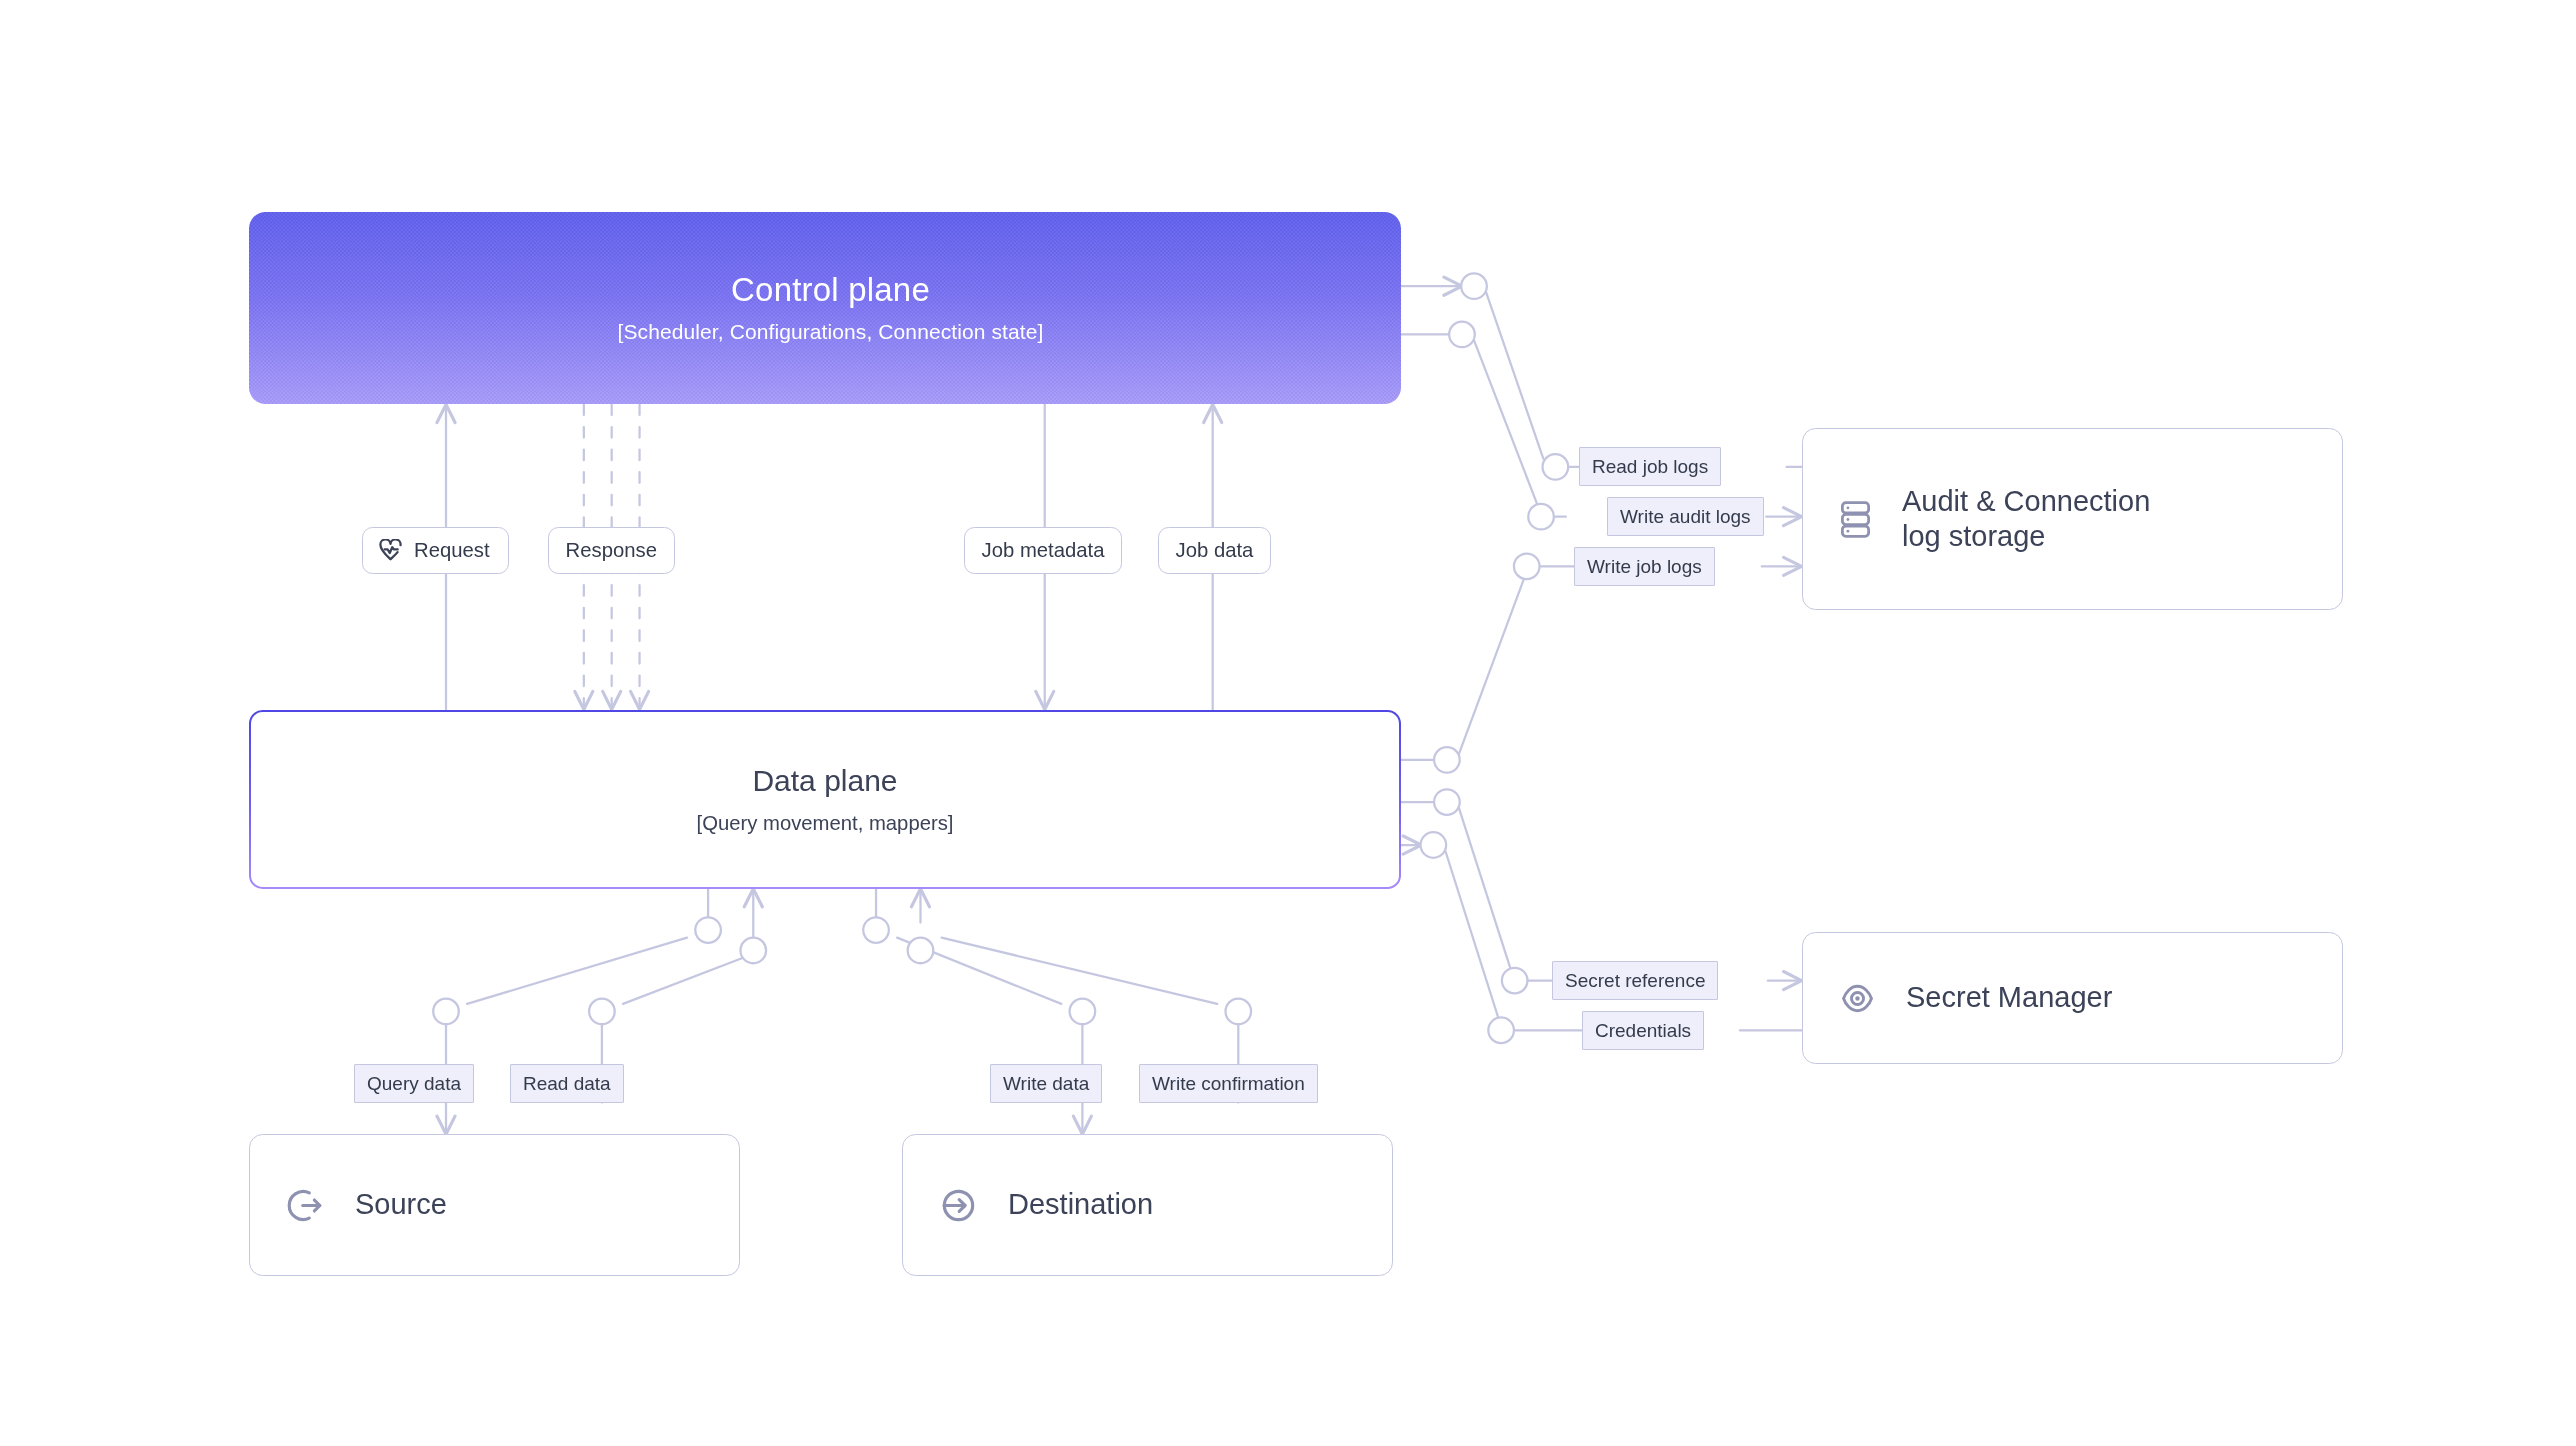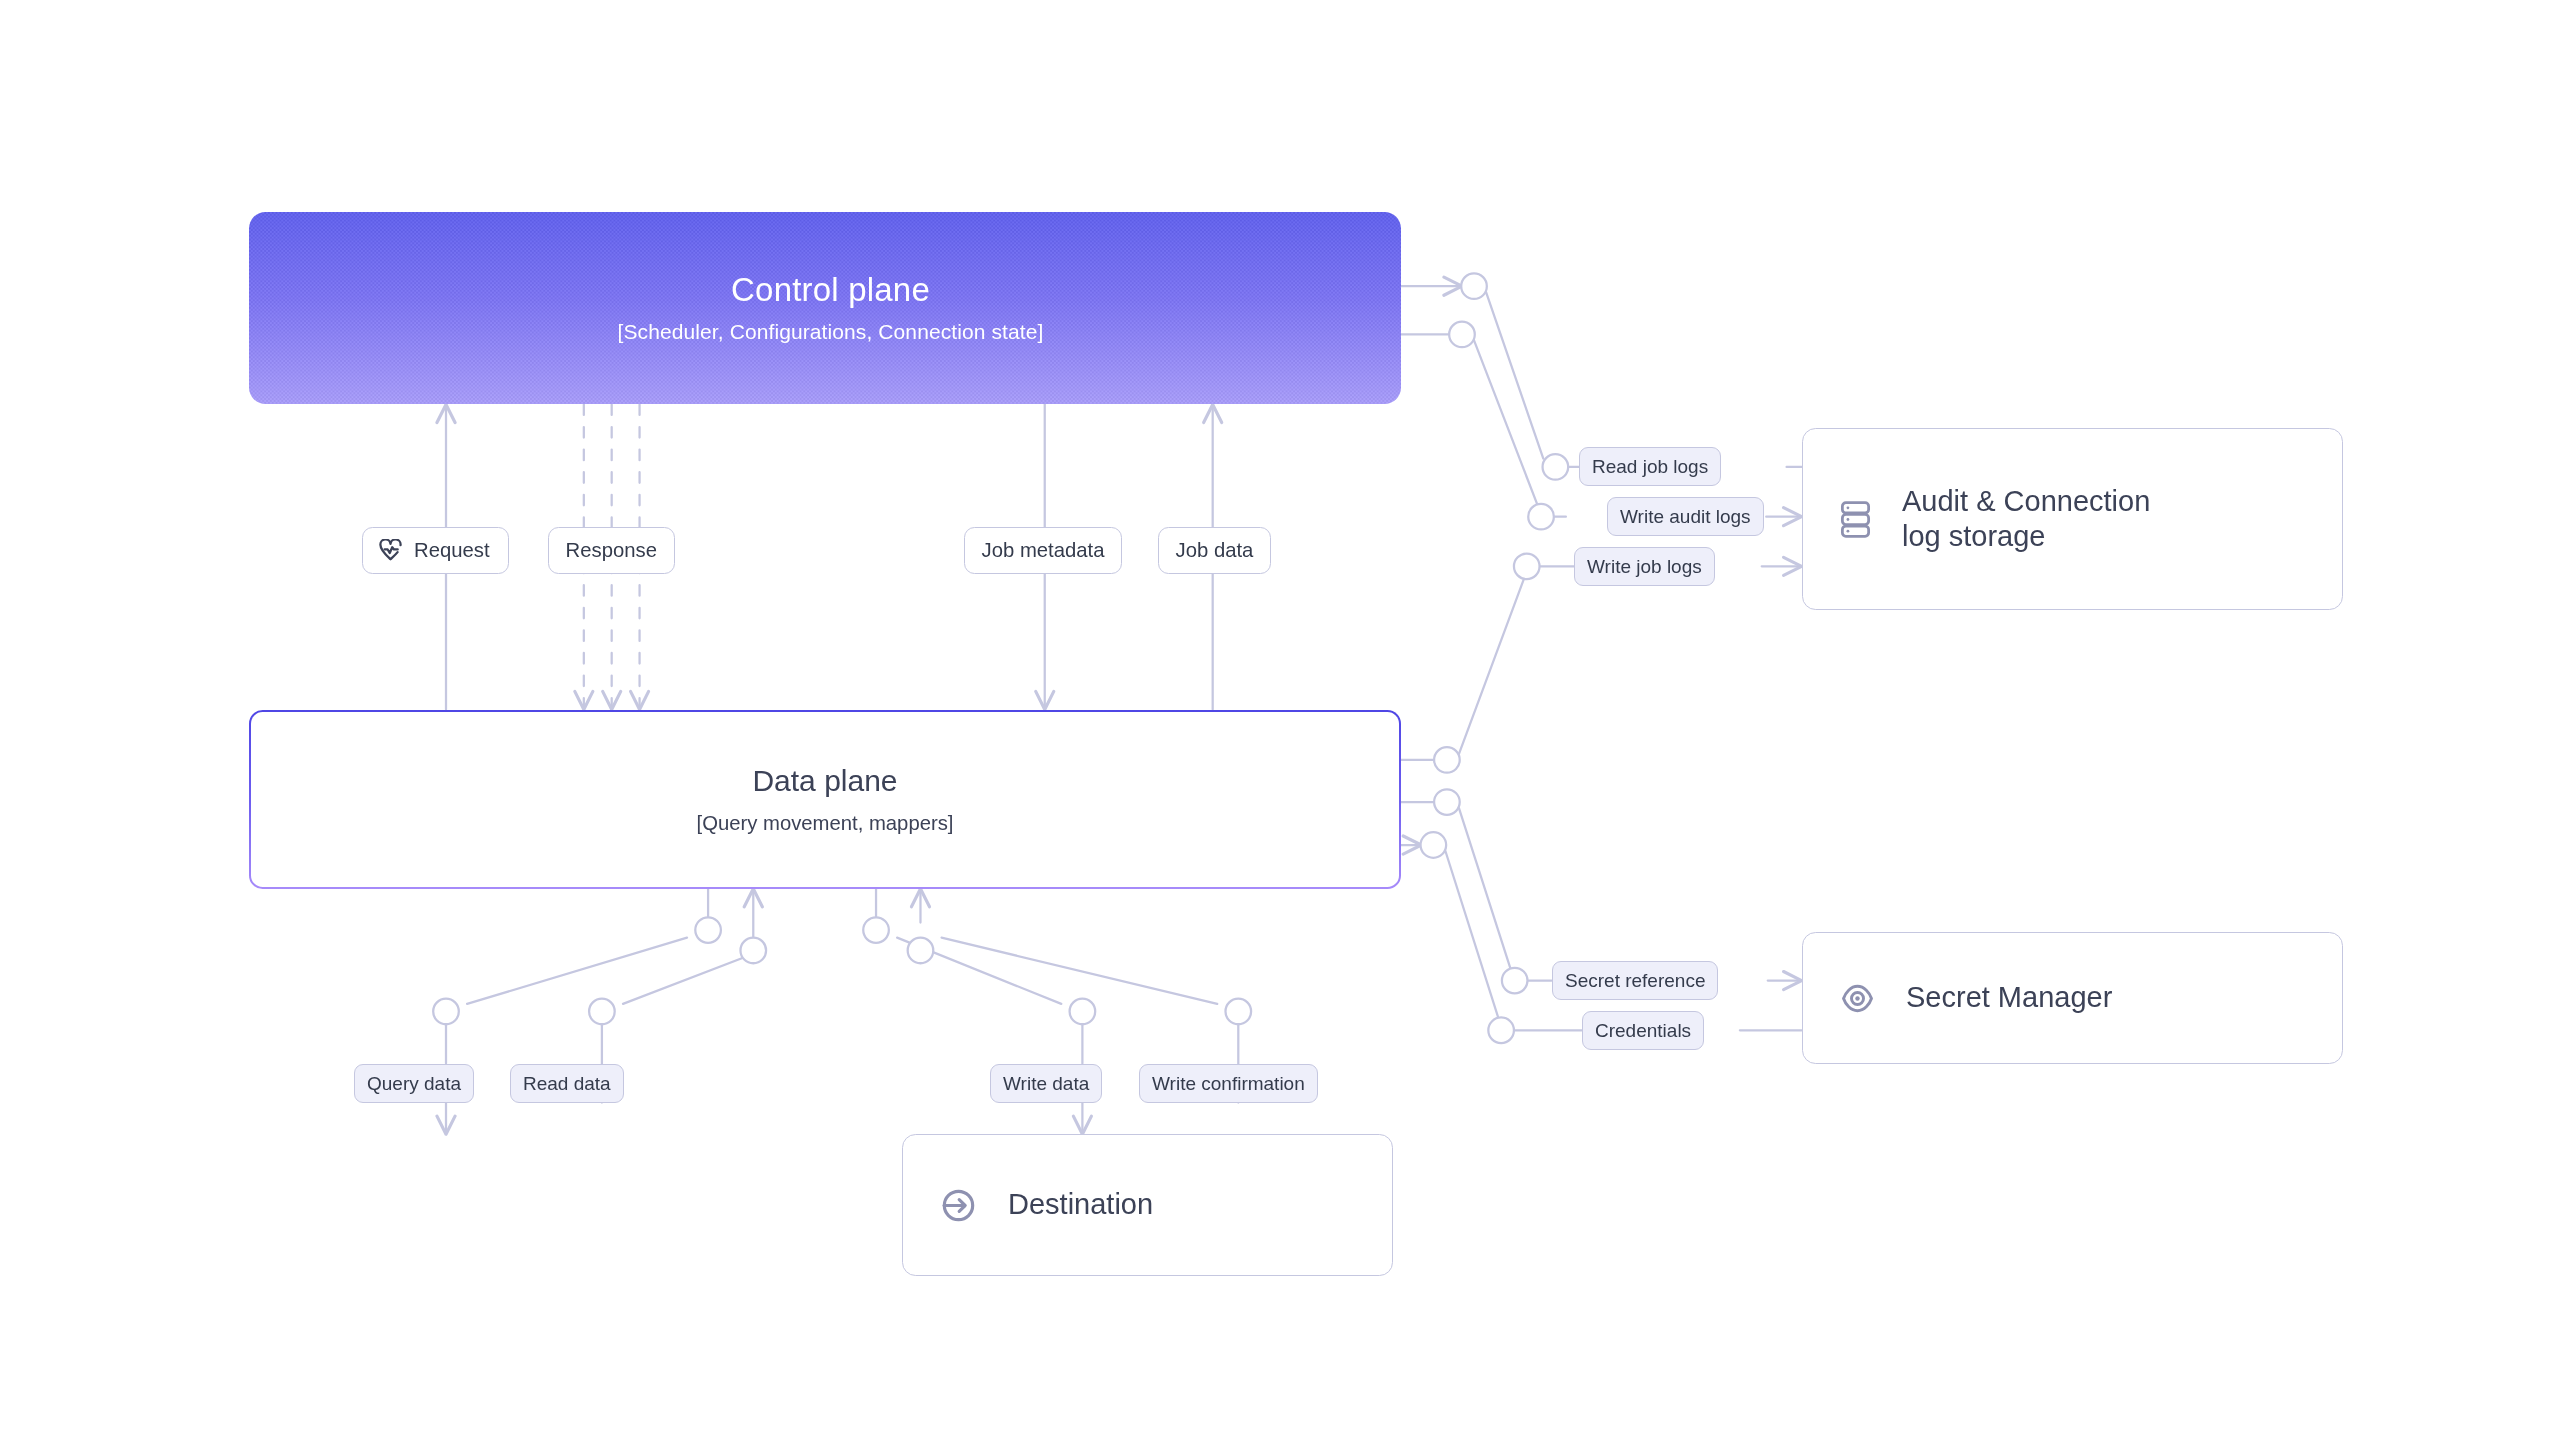--- a/index.html
+++ b/index.html
@@ -140,21 +140,21 @@
   #destination-node   { left: 902px; top: 1134px; width: 491px; height: 142px; }
 
   
   .pill {
     position: absolute;
     box-sizing: border-box;
     display: flex;
     align-items: center;
     justify-content: center;
     gap: 10.5px;
-    border-radius: 9px;
+    border-radius: 1px;
     border: 1.5px solid #C5C7E0;
     font-size: 19px;
     color: #343B4C;
     white-space: nowrap;
     padding: 0 12px;
     height: 39px;
     line-height: 1;
   }
   .pill.solid  { background: #ffffff; }
   .pill.tinted { background: #EEEFFA; }
@@ -315,20 +315,30 @@
     <span class="ob-icon">
       <svg class="icon-svg" width="39" height="39" viewBox="0 0 24 24" fill="none" stroke="#8E91B0" stroke-width="1.8" stroke-linecap="round" stroke-linejoin="round">
         <path d="M12 4.5 C16.2 4.5 19.4 8.4 20.6 12 C19.4 15.6 16.2 19.5 12 19.5 C7.8 19.5 4.6 15.6 3.4 12 C4.6 8.4 7.8 4.5 12 4.5 Z"></path>
         <circle cx="12" cy="12" r="3.7"></circle>
         <circle cx="12" cy="12" r="1.35" fill="#8E91B0" stroke="none"></circle>
       </svg>
     </span>
     <span class="ob-label">Secret Manager</span>
   </div>
 
+  <div class="node outline-box" id="source-node">
+    <span class="ob-icon">
+      <svg class="icon-svg" width="41" height="41" viewBox="0 0 24 24" fill="none" stroke="#8E91B0" stroke-width="1.85" stroke-linecap="round" stroke-linejoin="round">
+        <path d="M14.2 4.6 A8.2 8.2 0 1 0 14.2 19.4"></path>
+        <path d="M10.4 12 H20.3"></path>
+        <path d="M17.2 8.8 L20.4 12 L17.2 15.2"></path>
+      </svg>
+    </span>
+    <span class="ob-label">Source</span>
+  </div>
 
   <div class="node outline-box" id="destination-node">
     <span class="ob-icon">
       <svg class="icon-svg" width="41" height="41" viewBox="0 0 24 24" fill="none" stroke="#8E91B0" stroke-width="1.85" stroke-linecap="round" stroke-linejoin="round">
         <circle cx="12" cy="12" r="8.3"></circle>
         <path d="M3.6 12 H15.6"></path>
         <path d="M12.4 8.6 L15.9 12 L12.4 15.4"></path>
       </svg>
     </span>
     <span class="ob-label">Destination</span>

